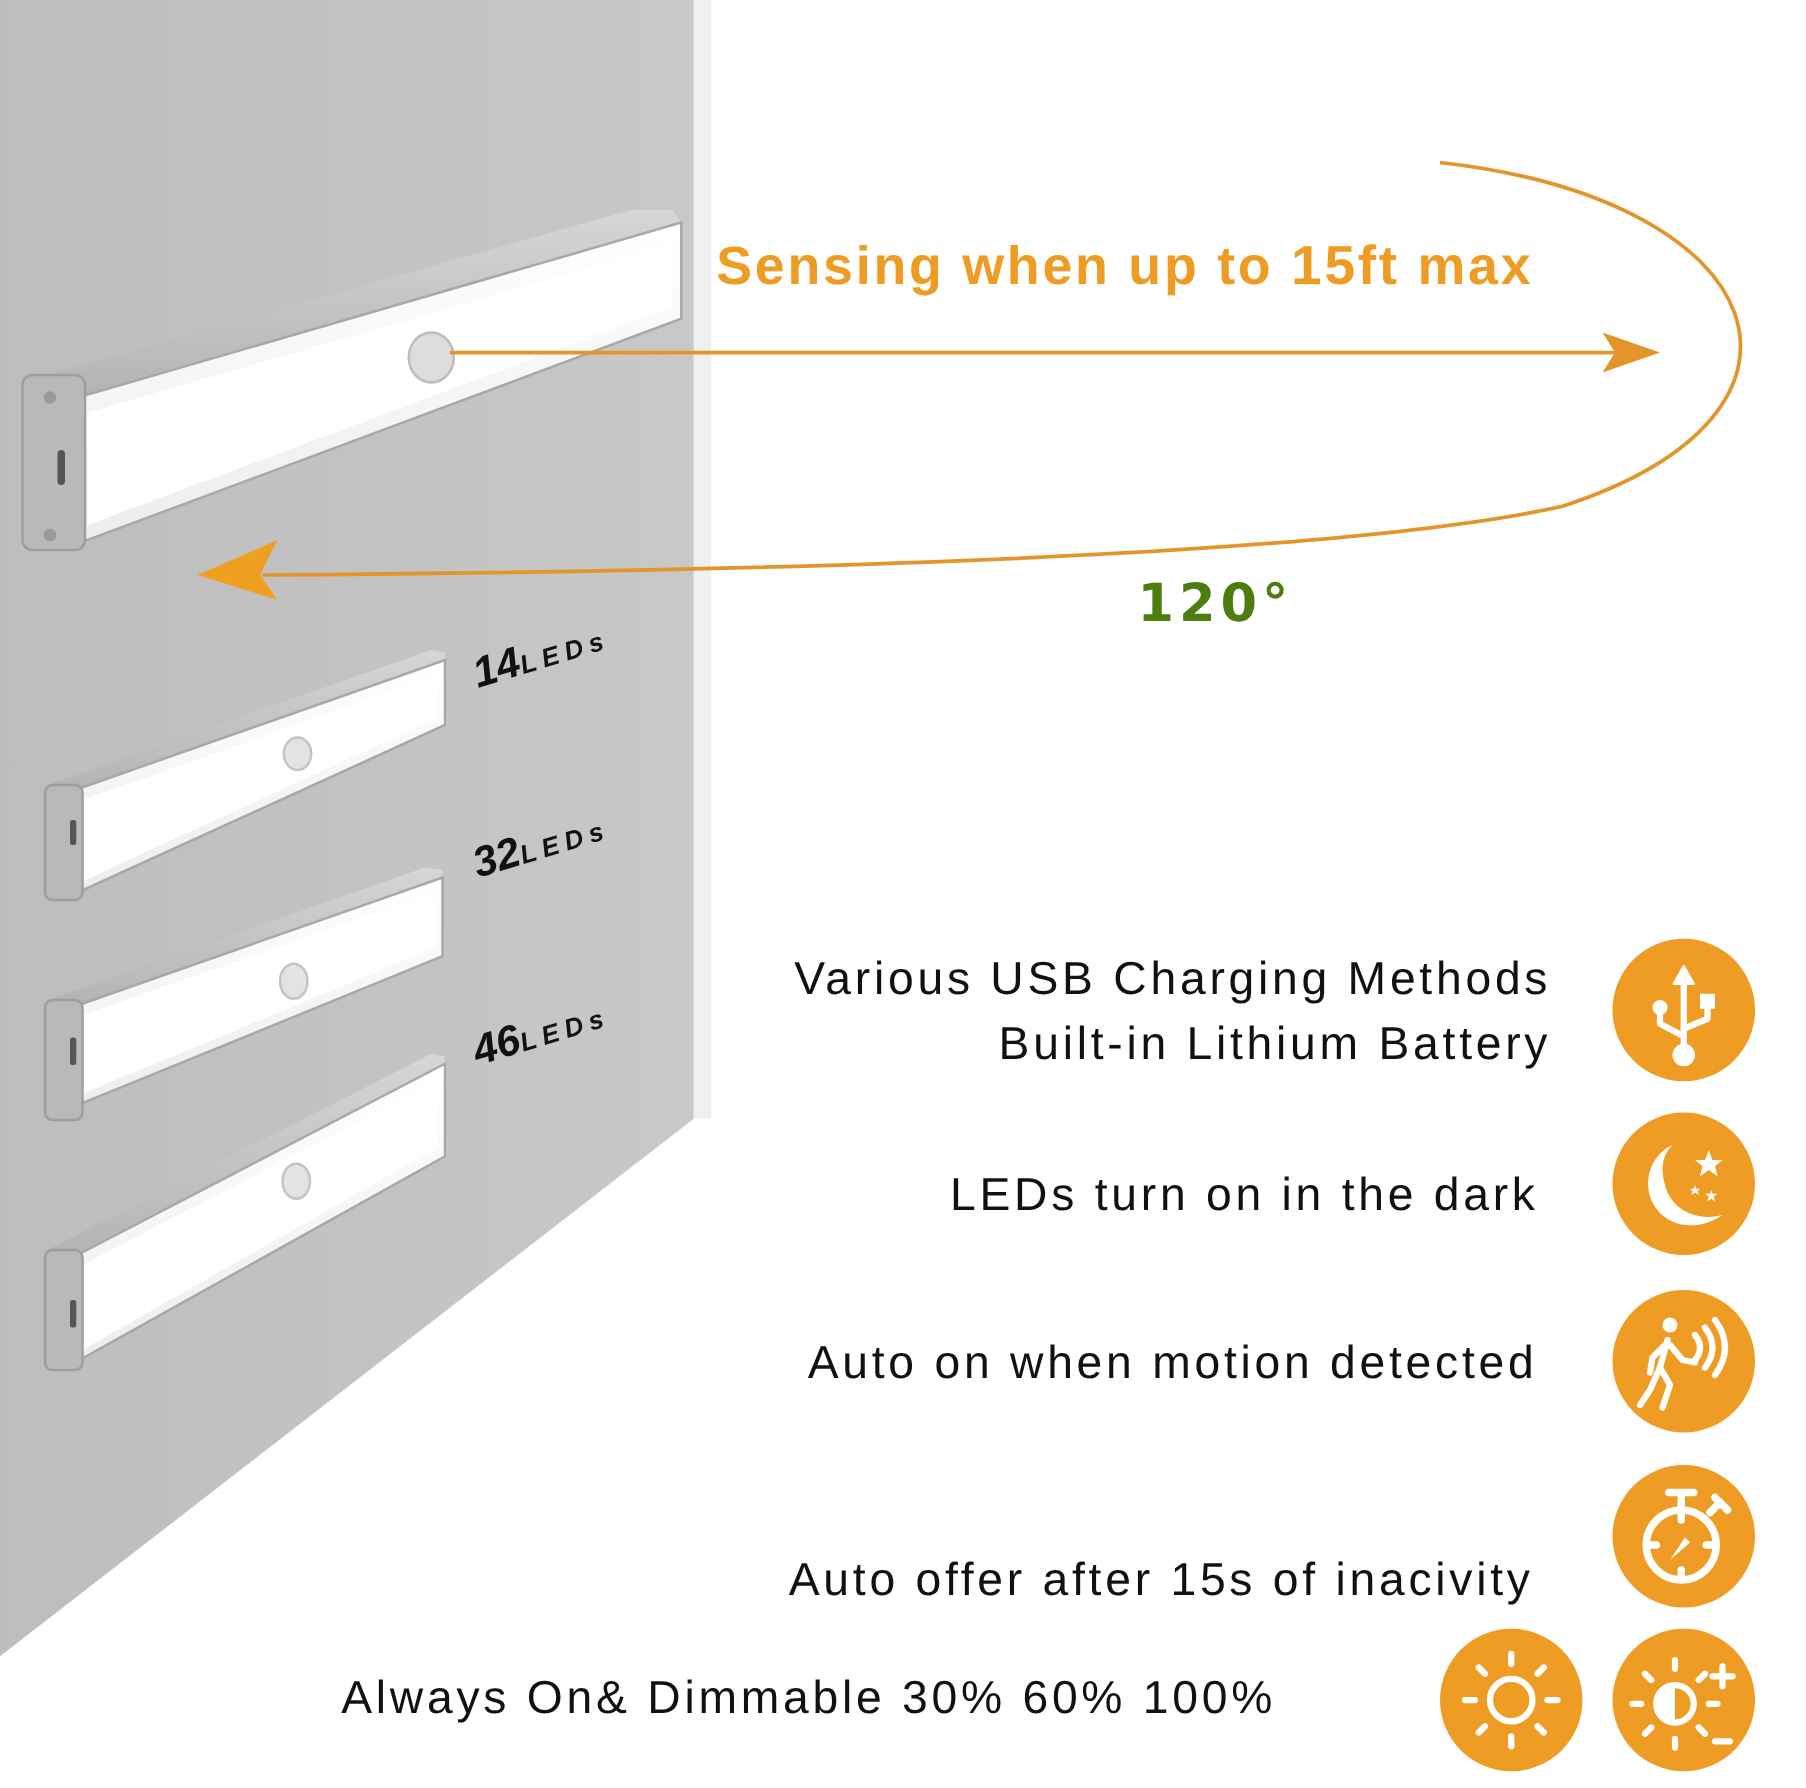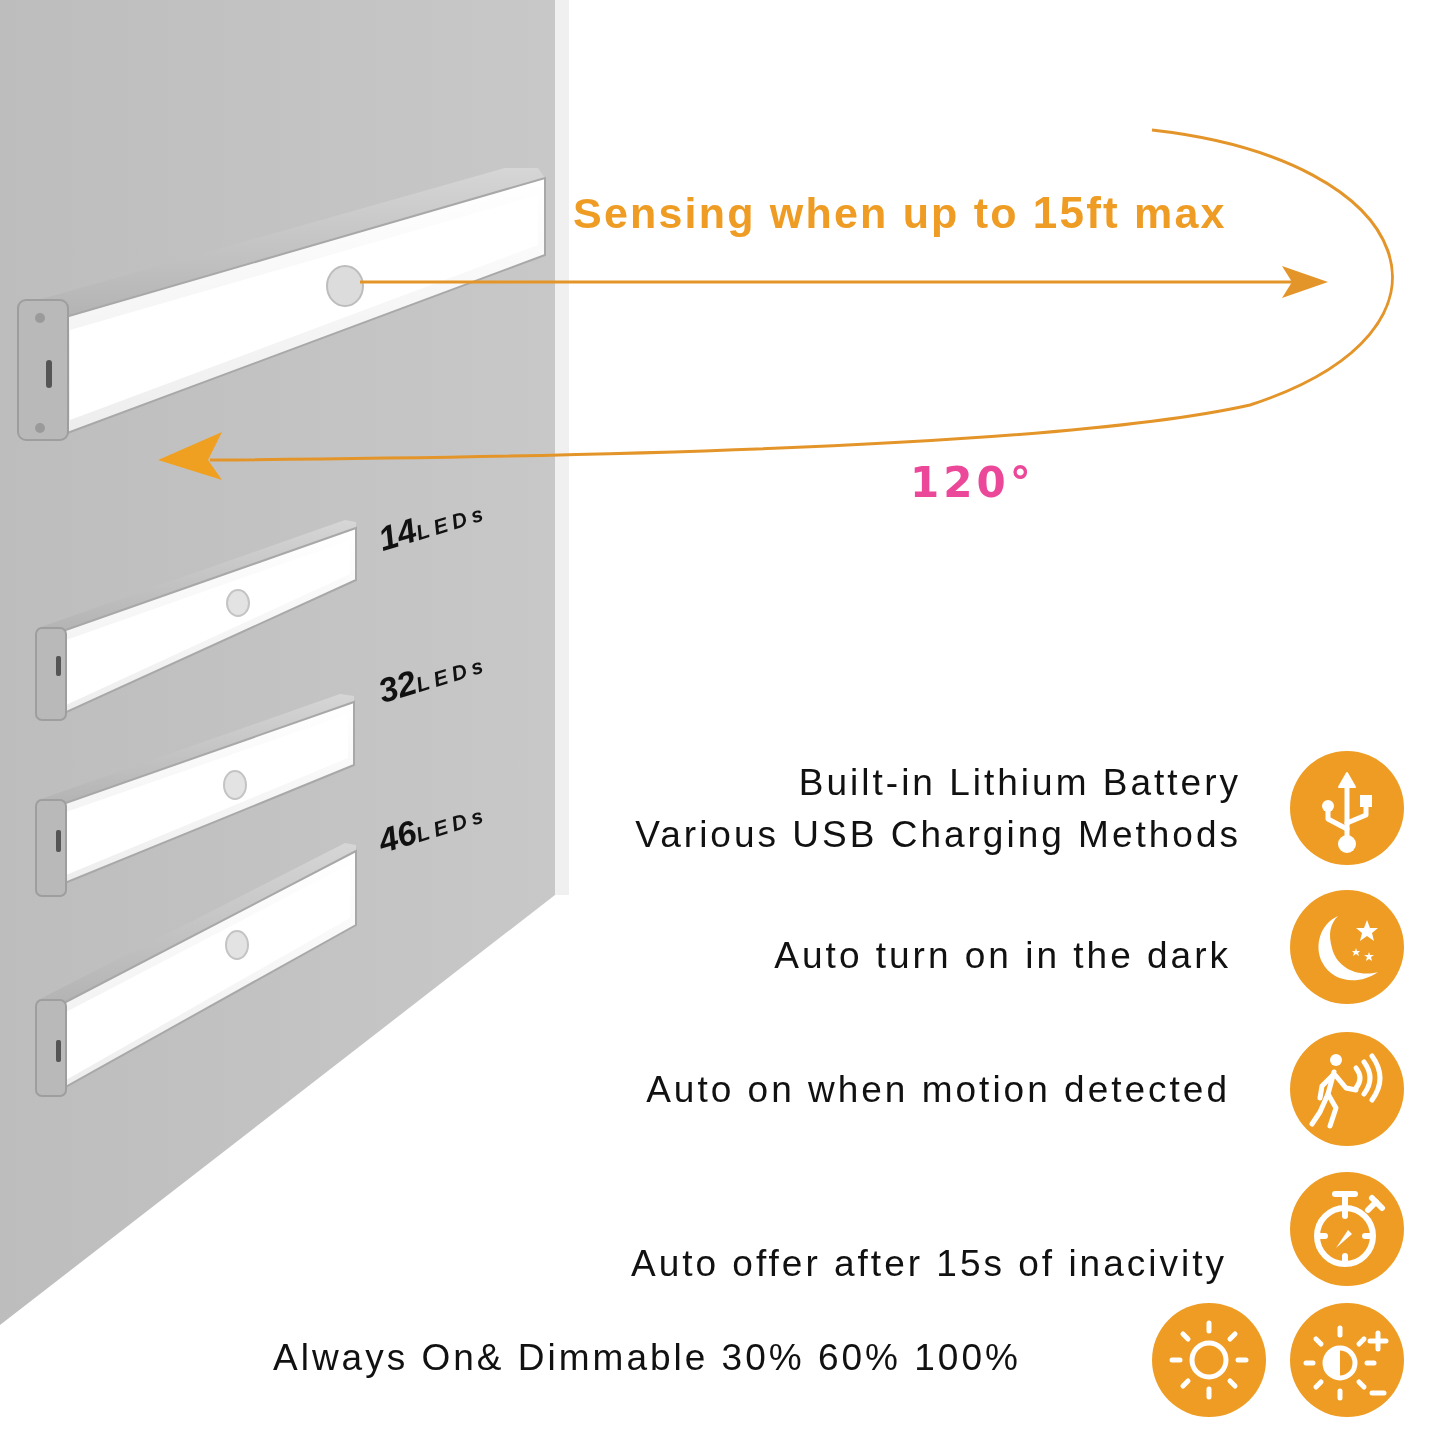--- a/index.html
+++ b/index.html
@@ -1,21 +1,21 @@
 <!DOCTYPE html>
 <html><head>
 <meta charset="utf-8">
 <style>
   html,body{margin:0;padding:0;background:#fff;}
   body{width:1445px;height:1430px;position:relative;overflow:hidden;font-family:"Liberation Sans",sans-serif;}
   .wall{position:absolute;left:0;top:0;width:1445px;height:1430px;}
   .overlay{position:absolute;left:0;top:0;}
   .headline{position:absolute;left:573px;top:188px;font-family:"Liberation Sans",sans-serif;font-weight:bold;font-size:43px;letter-spacing:2.2px;color:#EE9C23;white-space:nowrap;}
   .headline .big{font-size:44px;}
-  .angle{position:absolute;left:910px;top:458px;font-family:"DejaVu Sans",sans-serif;font-weight:bold;font-size:42px;letter-spacing:4px;color:#ec4899;}
+  .angle{position:absolute;left:910px;top:458px;font-family:"DejaVu Sans",sans-serif;font-weight:bold;font-size:42px;letter-spacing:4px;color:#4d7c0f;}
   .led-label{position:absolute;font-family:"Liberation Sans",sans-serif;font-weight:bold;font-style:italic;color:#111;transform:rotate(-17deg);transform-origin:left bottom;white-space:nowrap;}
   .led-label .num{font-size:34px;}
   .led-label .unit{font-size:21px;letter-spacing:5px;}
   .feat{position:absolute;font-family:"Liberation Sans",sans-serif;font-size:37px;letter-spacing:3px;color:#111;text-align:right;white-space:nowrap;line-height:52px;}
   .icon{position:absolute;width:114px;height:114px;border-radius:50%;background:#EE9C23;}
   .icon svg{position:absolute;left:0;top:0;width:114px;height:114px;}
 </style>
 </head>
 <body>
 
@@ -99,39 +99,39 @@
   <span class="num">14</span><span class="unit">LEDs</span>
 </div>
 <div class="led-label" style="left:385px;top:672px;">
   <span class="num">32</span><span class="unit">LEDs</span>
 </div>
 <div class="led-label" style="left:385px;top:822px;">
   <span class="num">46</span><span class="unit">LEDs</span>
 </div>
 
 <div class="feat" style="right:204px;top:757px;">
+  <div>Various USB Charging Methods</div>
   <div>Built-in Lithium Battery</div>
-  <div>Various USB Charging Methods</div>
 </div>
 <div class="icon" style="left:1290px;top:751px;">
   <svg viewBox="0 0 114 114">
     <g fill="#fff" stroke="#fff" stroke-linecap="round" stroke-linejoin="round">
       <polygon points="57,22 49,36 65,36" stroke-width="2"></polygon>
       <line x1="57" y1="34" x2="57" y2="88" stroke-width="5"></line>
       <circle cx="57" cy="93" r="9" stroke="none"></circle>
       <circle cx="38" cy="55" r="6" stroke="none"></circle>
       <polyline points="38,55 38,68 57,78" fill="none" stroke-width="5"></polyline>
       <rect x="70" y="44" width="12" height="12" stroke="none"></rect>
       <polyline points="76,54 76,64 57,72" fill="none" stroke-width="5"></polyline>
     </g>
   </svg>
 </div>
 
 <div class="feat" style="right:214px;top:930px;">
-  <div>Auto turn on in the dark</div>
+  <div>LEDs turn on in the dark</div>
 </div>
 <div class="icon" style="left:1290px;top:890px;">
   <svg viewBox="0 0 114 114">
     <path d="M48,26 C30,34 24,56 32,72 C42,92 68,96 88,82 C66,88 46,76 42,58 C38,44 40,34 48,26 Z" fill="#fff"></path>
     <polygon points="77,30 80,38 88,38 82,43 84,51 77,46 70,51 72,43 66,38 74,38" fill="#fff"></polygon>
     <polygon points="66,58 67,61 70,61 68,63 69,66 66,64 63,66 64,63 62,61 65,61" fill="#fff"></polygon>
     <polygon points="79,62 80,65 84,65 81,67 82,71 79,69 76,71 77,67 74,65 78,65" fill="#fff"></polygon>
   </svg>
 </div>
 

